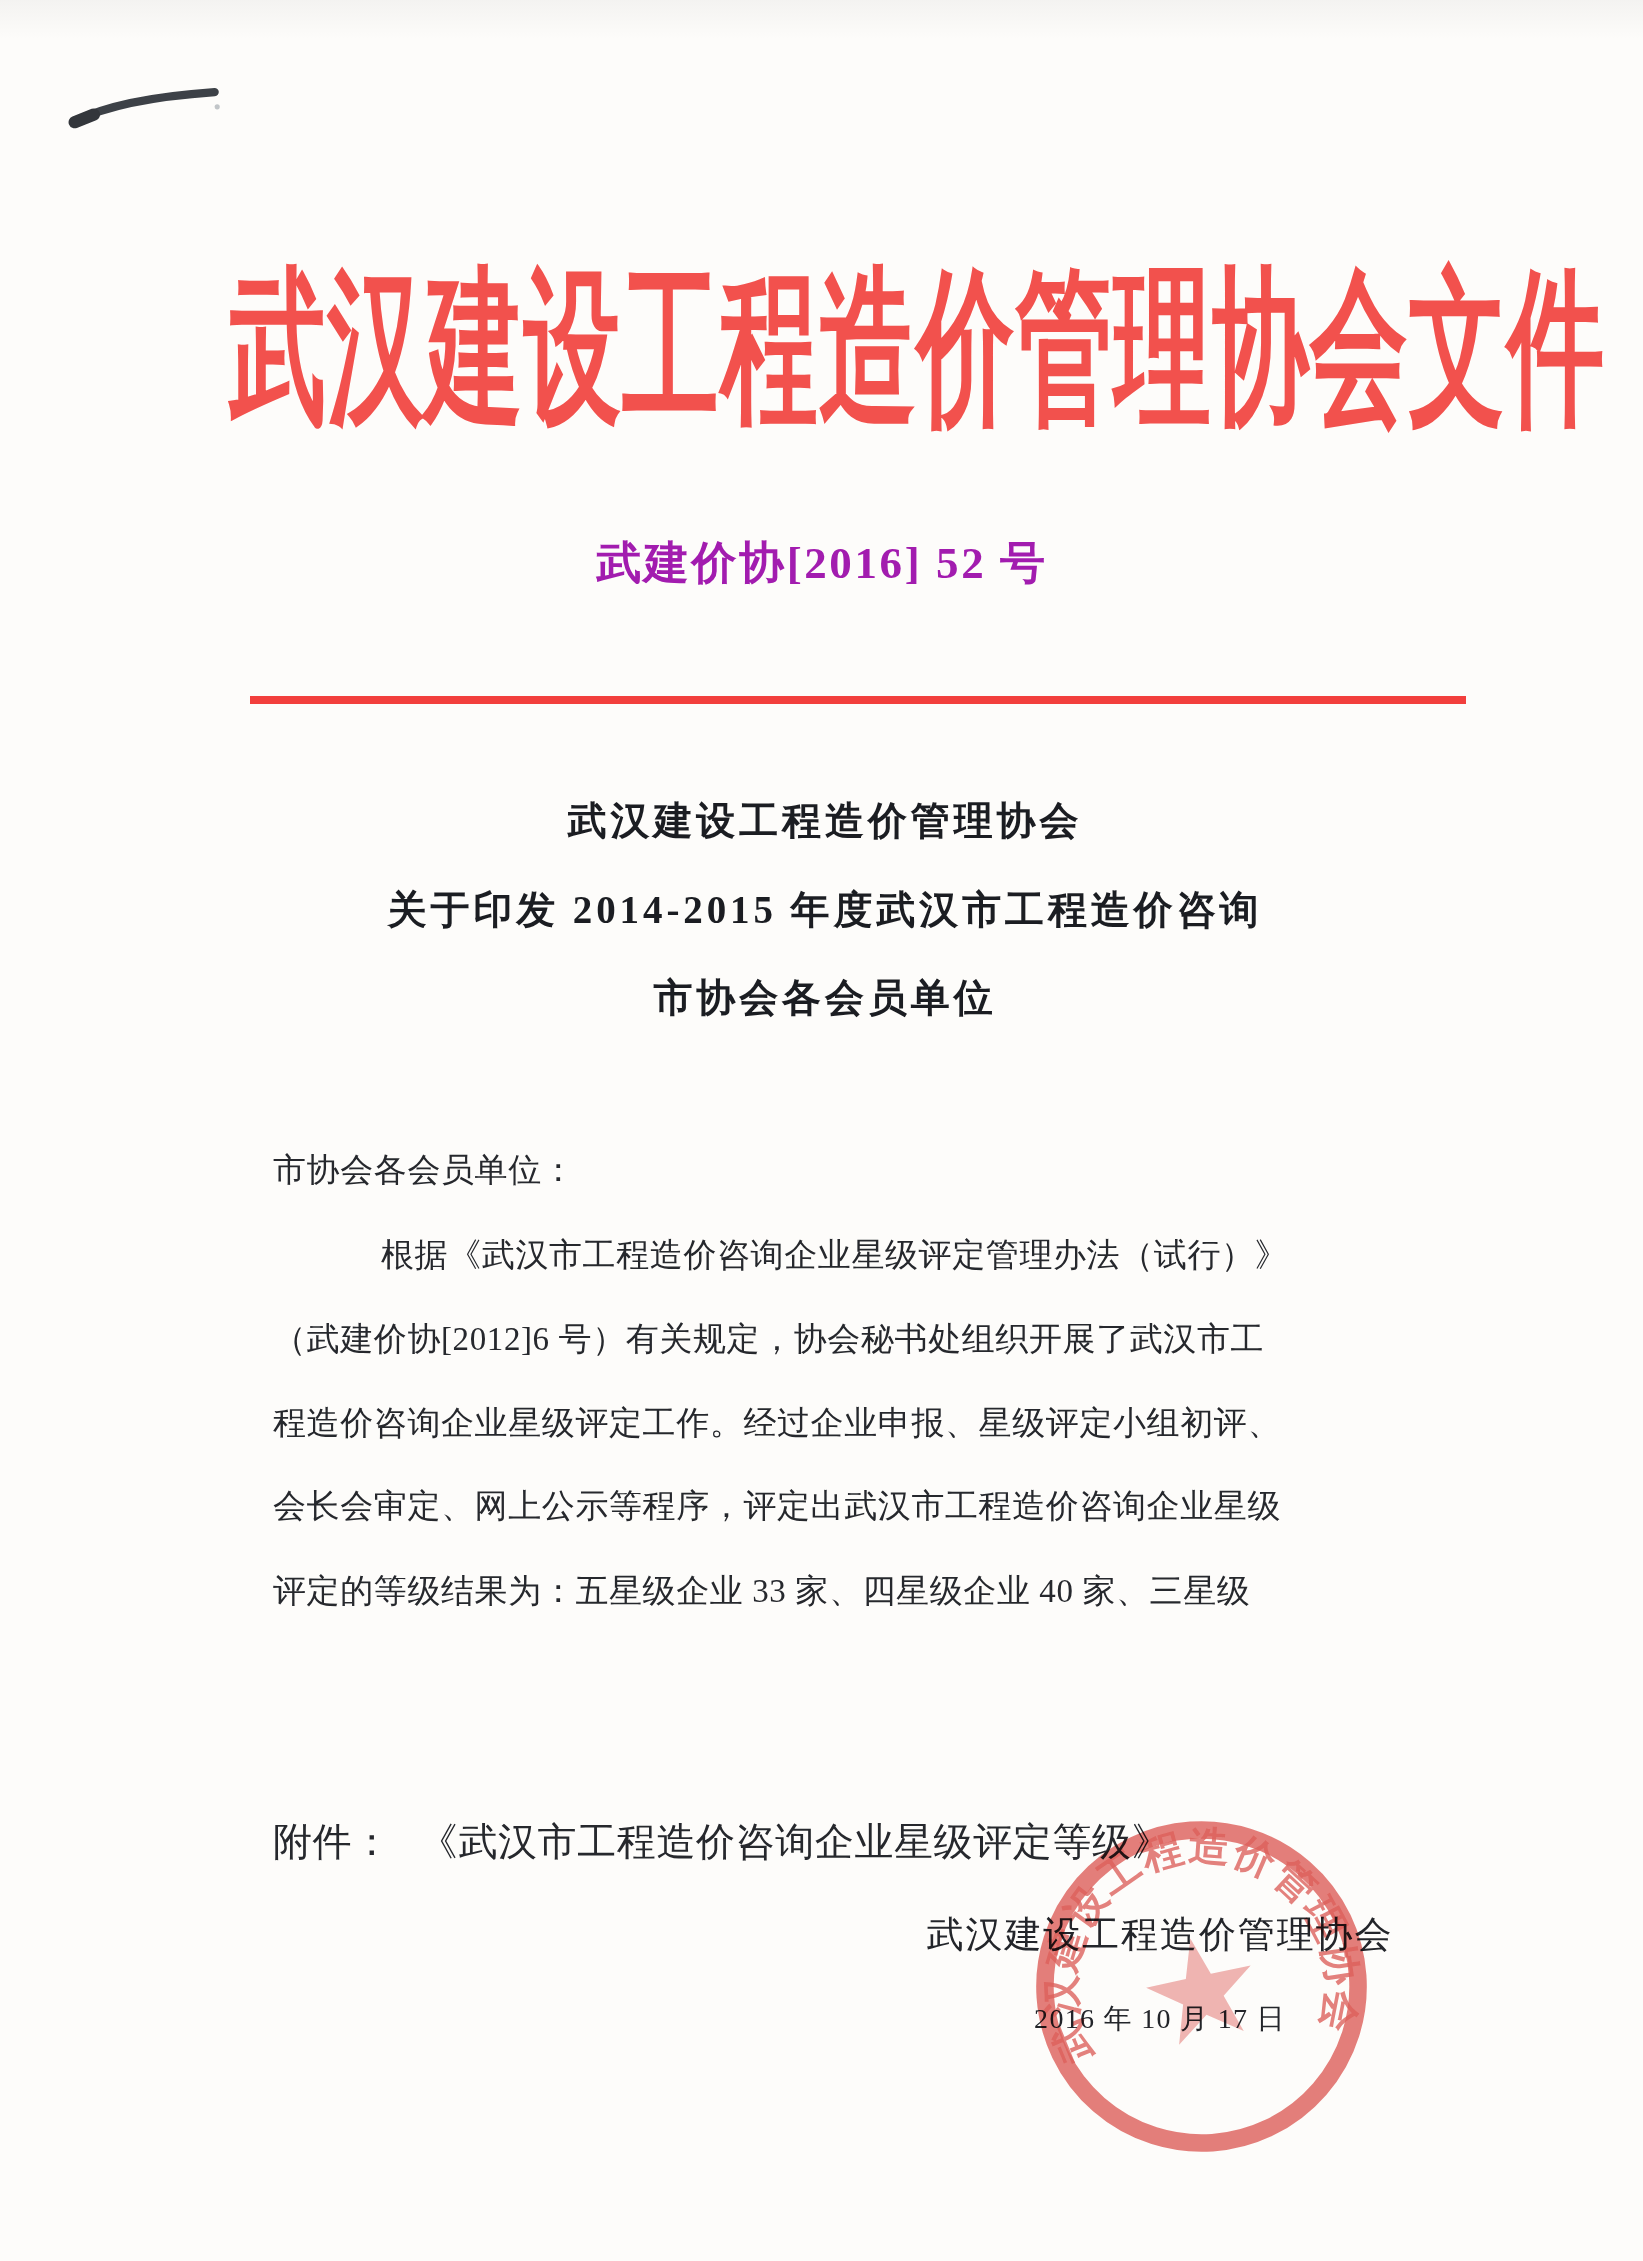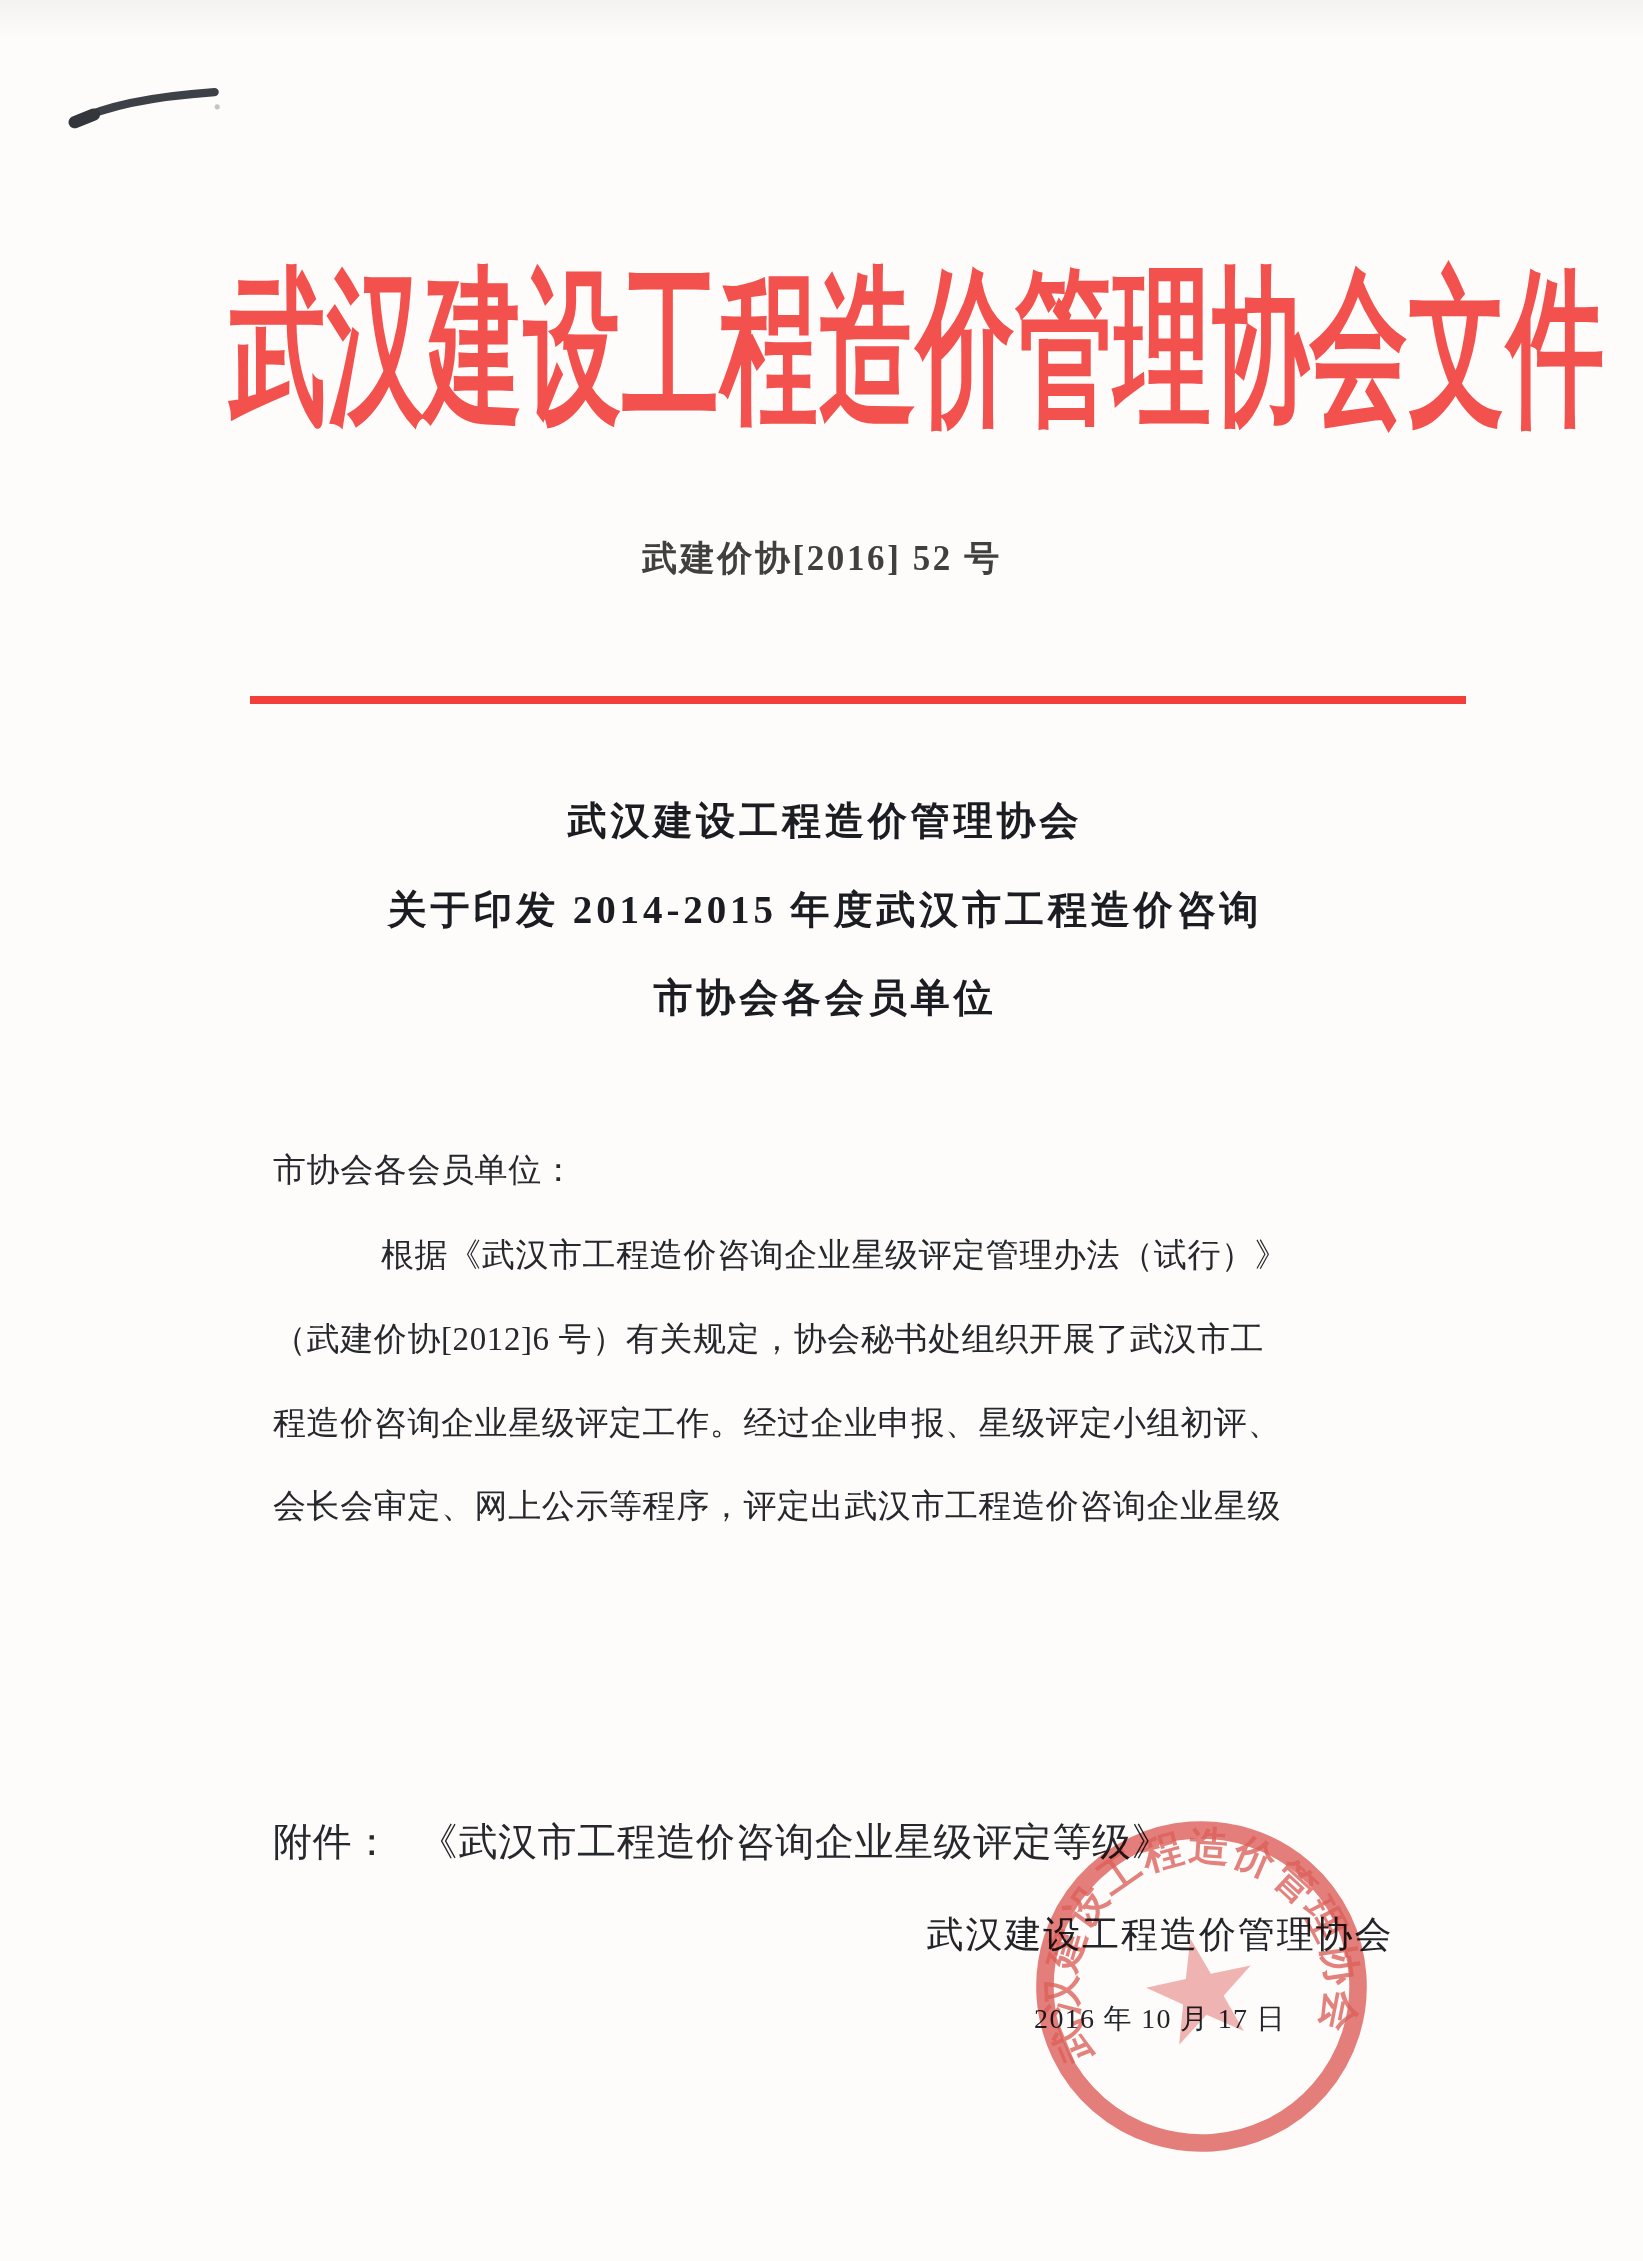--- a/index.html
+++ b/index.html
@@ -24,21 +24,21 @@
   }
   .banner .stretch{
     display:inline-block;
     font-size:97px;font-weight:700;letter-spacing:1.3px;
     transform:scaleY(1.75);transform-origin:50% 10%;
     font-family:"Liberation Serif","DejaVu Serif",serif;
   }
 
   .docnum{
     left:0;top:541px;width:1644px;text-align:center;
-    font-size:35px;font-weight:700;color:#404040;letter-spacing:2.6px;
+    font-size:45px;font-weight:700;color:#a21caf;letter-spacing:2.6px;
   }
 
   .rule{left:250px;top:696px;width:1216px;height:8.4px;}
 
   .h-line{
     left:248px;width:1154px;text-align:center;
     font-size:39px;font-weight:700;color:#1b1d22;letter-spacing:3.9px;
   }
   .h1{top:801px;} .h2{top:890px;text-align:center;} .h3{top:978px;}
 
@@ -88,20 +88,21 @@
 
   <div class="abs h-line h1">武汉建设工程造价管理协会</div>
   <div class="abs h-line h2">关于印发 2014-2015 年度武汉市工程造价咨询</div>
   <div class="abs h-line h3">市协会各会员单位</div>
 
   <div class="abs body-line salutation">市协会各会员单位：</div>
   <div class="abs body-line bl0">根据《武汉市工程造价咨询企业星级评定管理办法（试行）》</div>
   <div class="abs body-line bl1">（武建价协[2012]6 号）有关规定，协会秘书处组织开展了武汉市工</div>
   <div class="abs body-line bl2">程造价咨询企业星级评定工作。经过企业申报、星级评定小组初评、</div>
   <div class="abs body-line bl3">会长会审定、网上公示等程序，评定出武汉市工程造价咨询企业星级</div>
+  <div class="abs body-line bl4">评定的等级结果为：五星级企业 33 家、四星级企业 40 家、三星级</div>
 
   <div class="abs attach">
     <span>附件：</span><span class="gap"></span><span>《武汉市工程造价咨询企业星级评定等级》</span>
   </div>
 
   <div class="abs signoff">
     <div class="org">武汉建设工程造价管理协会</div>
     <div class="date">2016 年 10 月 17 日</div>
   </div>
 

